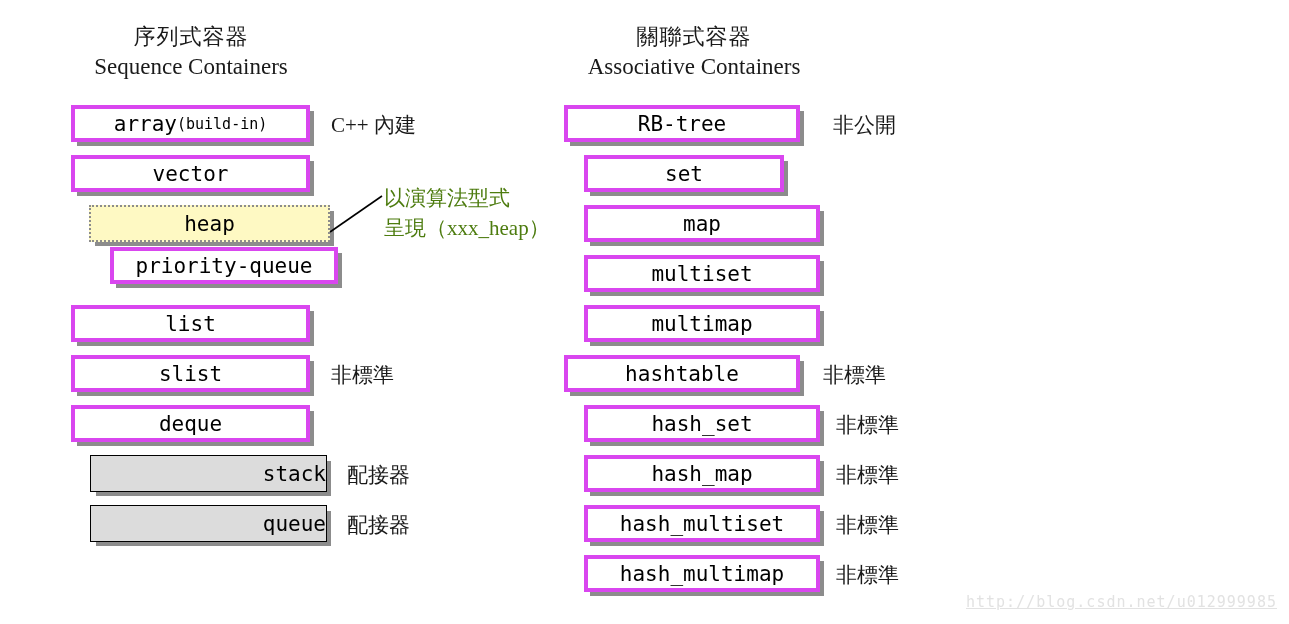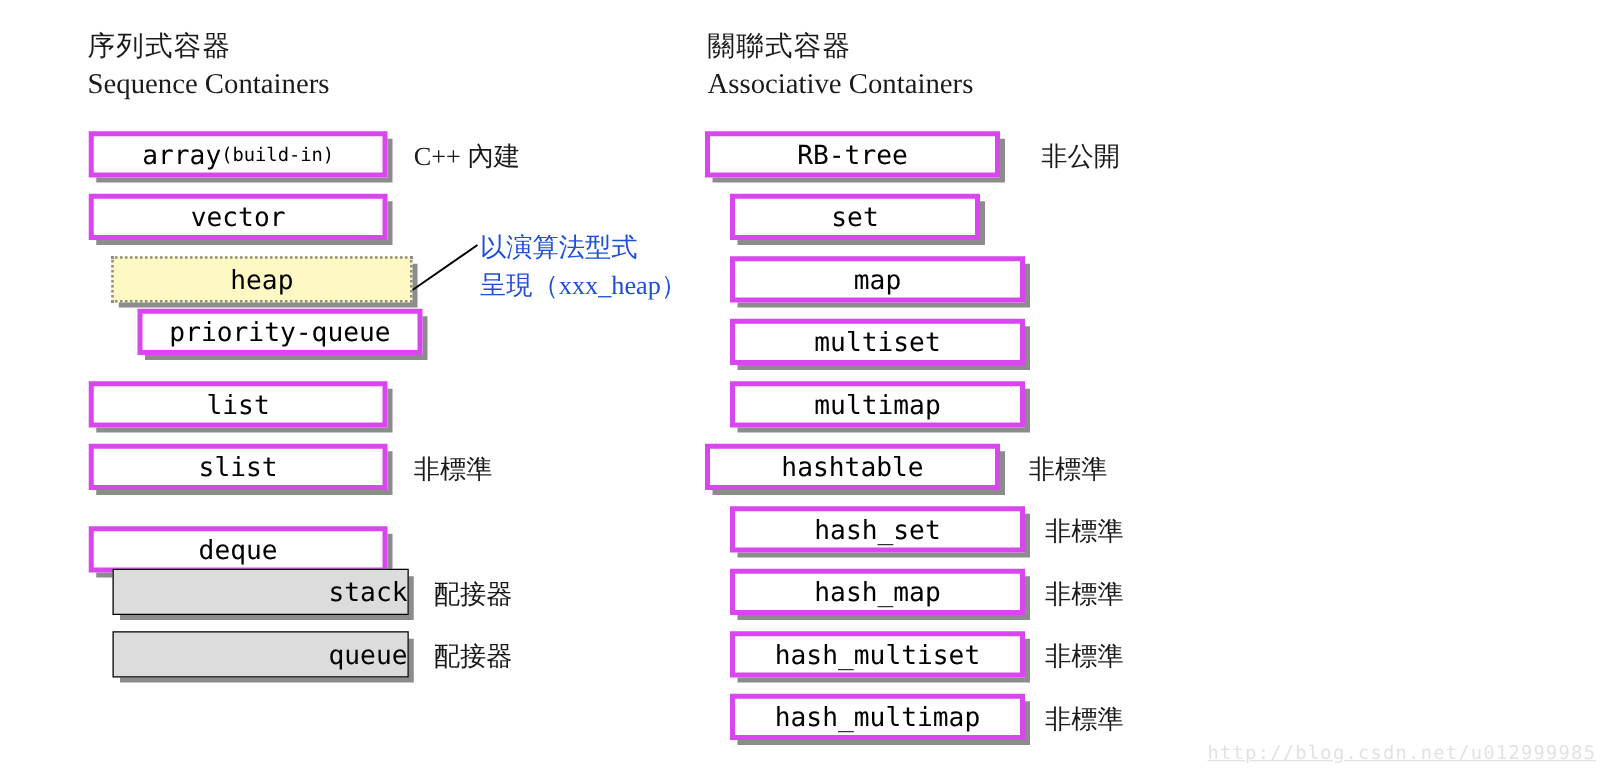--- a/index.html
+++ b/index.html
@@ -12,20 +12,21 @@
     width: 1289px;
     height: 624px;
     background: #ffffff;
     overflow: hidden;
     font-family: "Liberation Serif", "DejaVu Serif", serif;
   }
 
   
   .col-head {
     position: absolute;
+    text-align: center;
     color: #1a1a1a;
     font-family: "Liberation Serif", "DejaVu Serif", serif;
     font-size: 23px;
     line-height: 30px;
     white-space: nowrap;
   }
   .col-head .cjk {
     display: block;
     font-size: 22px;
     letter-spacing: 1px;
@@ -70,21 +71,21 @@
     font-family: "Liberation Serif", "DejaVu Serif", serif;
     font-size: 21px;
     color: #1a1a1a;
     white-space: nowrap;
     line-height: 28px;
   }
   .multi-note {
     position: absolute;
     font-family: "Liberation Serif", "DejaVu Serif", serif;
     font-size: 21px;
-    color: #1d4ed8;
+    color: #4d7c0f;
     line-height: 30px;
     white-space: nowrap;
   }
   .multi-note span { display: block; }
 
   
   .leader {
     position: absolute;
     pointer-events: none;
   }
@@ -143,21 +144,21 @@
 
   <div class="box" style="left:71px; top:305px; width:239px; height:37px;">
     <span>list</span>
   </div>
 
   <div class="box" style="left:71px; top:355px; width:239px; height:37px;">
     <span>slist</span>
   </div>
   <div class="side-note" style="left:331px; top:361px;">非標準</div>
 
-  <div class="box" style="left:71px; top:405px; width:239px; height:37px;margin-top:16px;">
+  <div class="box" style="left:71px; top:405px; width:239px; height:37px;">
     <span>deque</span>
   </div>
 
   <div class="box gray" style="left:90px; top:455px; width:237px; height:37px;">
     <span>stack</span>
   </div>
   <div class="side-note" style="left:347px; top:461px;">配接器</div>
 
   <div class="box gray" style="left:90px; top:505px; width:237px; height:37px;padding-left:20px;">
     <span>queue</span>

